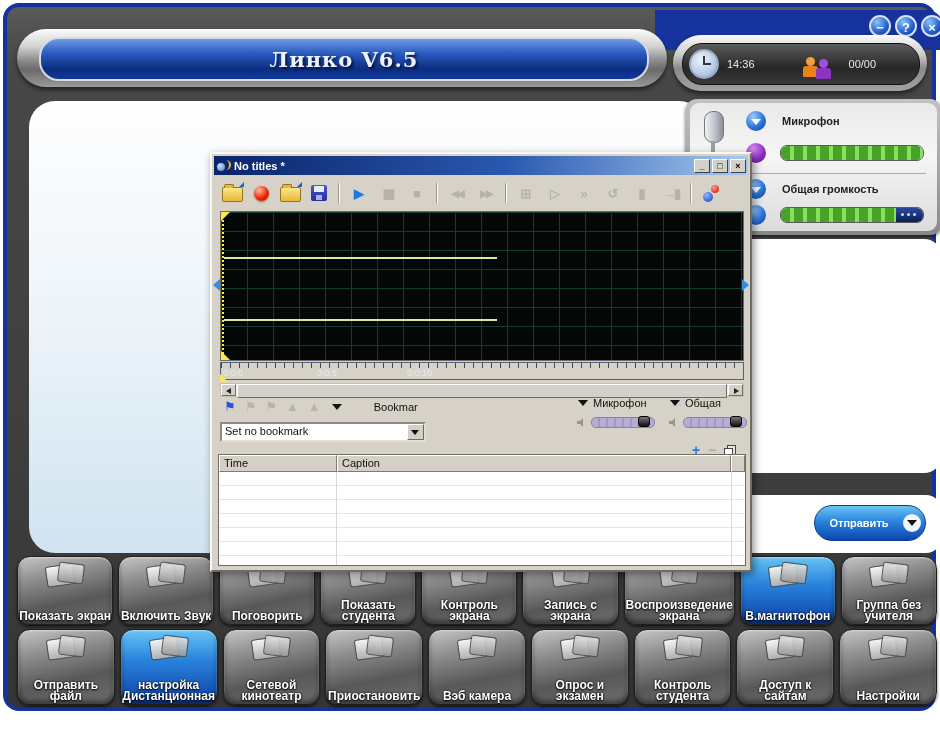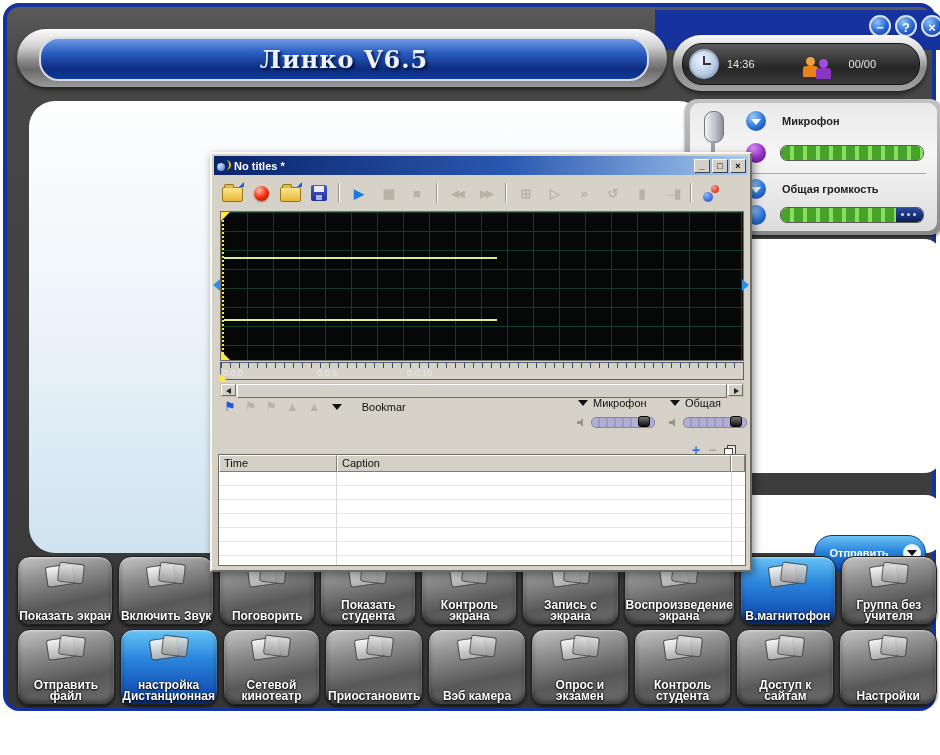--- a/index.html
+++ b/index.html
@@ -13,21 +13,21 @@
   #nw-corner{position:absolute;left:648px;top:3px;width:288px;height:40px;
     background:#16329c;border-radius:0 16px 0 0;}
 
   
   #band{position:absolute;left:10px;top:22px;width:650px;height:58px;border-radius:29px;
     background:linear-gradient(180deg,#fcfcfc 0%,#d2d2d2 30%,#8a8a8a 55%,#6a6a6a 70%,#9a9a9a 100%);
     box-shadow:0 3px 4px rgba(0,0,0,.5);}
   #title-lozenge{position:absolute;left:22px;top:8px;width:606px;height:40px;border-radius:20px;
     background:linear-gradient(180deg,#6d9ae6 0%,#2a5cc0 35%,#0c2d80 75%,#123a9a 100%);
     border:2px solid #d8dce6;display:flex;align-items:center;justify-content:center;}
-  #app-title{font-family:"DejaVu Serif",serif;font-size:24px;font-weight:bold;color:#eef2ff;
+  #app-title{font-family:"DejaVu Serif",serif;font-size:21px;font-weight:bold;color:#eef2ff;
     text-shadow:2px 2px 3px #00103a;letter-spacing:1px;}
 
   
   .winbtn{position:absolute;width:22px;height:22px;border-radius:50%;
     background:radial-gradient(circle at 35% 28%,#8cc2f8,#2a66d2 55%,#0a2e8a 100%);
     border:2px solid #d6e2f6;color:#fff;font-size:13px;font-weight:bold;line-height:21px;
     text-align:center;box-sizing:border-box;cursor:pointer;}
 
   
   #status-panel{position:absolute;left:666px;top:28px;width:254px;height:56px;border-radius:28px;
@@ -77,21 +77,21 @@
 
   
   #content{position:absolute;left:22px;top:94px;width:676px;height:452px;border-radius:26px;
     background:linear-gradient(180deg,#fefefe 0%,#eef5fa 45%,#cfe3f0 100%);}
 
   
   #studentlist{position:absolute;left:702px;top:232px;width:233px;height:234px;border-radius:18px;background:#fff;}
   #sendbar{position:absolute;left:702px;top:488px;width:233px;height:58px;border-radius:16px;background:#fff;}
   #send-btn{position:absolute;right:16px;top:10px;width:112px;height:36px;border-radius:18px;
     background:linear-gradient(180deg,#6cc4f4,#2a84dc 45%,#0b47ae);border:1px solid #0a3a90;
-    color:#fff;font-size:11px;font-weight:bold;display:flex;align-items:center;cursor:pointer;box-sizing:border-box;margin-top:30px;}
+    color:#fff;font-size:11px;font-weight:bold;display:flex;align-items:center;cursor:pointer;box-sizing:border-box;}
   #send-btn .txt{flex:1;text-align:center;}
   #send-arrow{width:18px;height:18px;border-radius:50%;background:#f2f6fa;margin-right:4px;position:relative;cursor:pointer;}
   #send-arrow::after{content:"";position:absolute;left:4px;top:6px;border-left:5px solid transparent;
     border-right:5px solid transparent;border-top:6px solid #111;}
 
   
   #dialog{position:absolute;left:203px;top:145px;width:542px;height:420px;background:#d6d2c8;
     border:2px solid;border-color:#f8f7f2 #6f6c63 #6f6c63 #f8f7f2;box-sizing:border-box;z-index:50;
     box-shadow:2px 3px 8px rgba(0,0,0,.45);}
   #dlg-titlebar{position:absolute;left:2px;top:2px;right:2px;height:19px;
@@ -155,21 +155,21 @@
   #sb-left::after{left:4px;border-top:3px solid transparent;border-bottom:3px solid transparent;border-right:5px solid #222;}
   #sb-right::after{left:5px;border-top:3px solid transparent;border-bottom:3px solid transparent;border-left:5px solid #222;}
   #sb-thumb{position:absolute;left:16px;right:16px;top:0;height:12px;background:#d4d0c8;
     border:1px solid;border-color:#fff #6f6c63 #6f6c63 #fff;cursor:pointer;}
 
   
   #bm-icons{position:absolute;left:12px;top:245px;display:flex;gap:9px;align-items:center;}
   .bm{font-size:13px;cursor:pointer;}
   .bm-dd{width:0;height:0;border-left:5px solid transparent;border-right:5px solid transparent;
     border-top:6px solid #111;cursor:pointer;margin-left:2px;}
-  #bm-label{font-size:11px;color:#111;margin-left:11px;}
+  #bm-label{font-size:11px;color:#111;margin-left:23px;}
   #combo{position:absolute;left:8px;top:268px;width:206px;height:20px;background:#fff;
     border:2px inset #e2ded4;box-sizing:border-box;font-size:11px;color:#111;cursor:pointer;}
   #combo .val{position:absolute;left:3px;top:1px;}
   #combo-btn{position:absolute;right:0;top:0;width:17px;height:16px;background:#d4d0c8;
     border:1px solid;border-color:#fff #6f6c63 #6f6c63 #fff;box-sizing:border-box;cursor:pointer;}
   #combo-btn::after{content:"";position:absolute;left:3px;top:5px;border-left:4px solid transparent;
     border-right:4px solid transparent;border-top:5px solid #111;}
 
   #led{position:absolute;left:212px;top:243px;width:142px;height:46px;background:#000;border:1px solid #444;}
   #led .sq{position:absolute;left:6px;top:10px;width:7px;height:7px;background:#2ce645;}
@@ -442,20 +442,24 @@
 
       <div id="bm-icons">
         <span class="bm" style="color:#2255dd;">⚑</span>
         <span class="bm" style="color:#b8b4a8;">⚑</span>
         <span class="bm" style="color:#b8b4a8;">⚑</span>
         <span class="bm" style="color:#b8b4a8;">▲</span>
         <span class="bm" style="color:#b8b4a8;">▲</span>
         <span class="bm-dd"></span>
         <span id="bm-label">Bookmar</span>
       </div>
+      <div id="combo">
+        <span class="val">Set no bookmark</span>
+        <span id="combo-btn"></span>
+      </div>
 
 
       <div class="mixer" style="left:364px;">
         <div class="head">
           <span class="bm-dd"></span>
           <span>Микрофон</span>
         </div>
         <div class="row2">
           <svg width="11" height="11" viewBox="0 0 11 11">
               <path d="M1 4 h3 l3 -3 v9 l-3 -3 H1 z" fill="#9a958a"></path>

